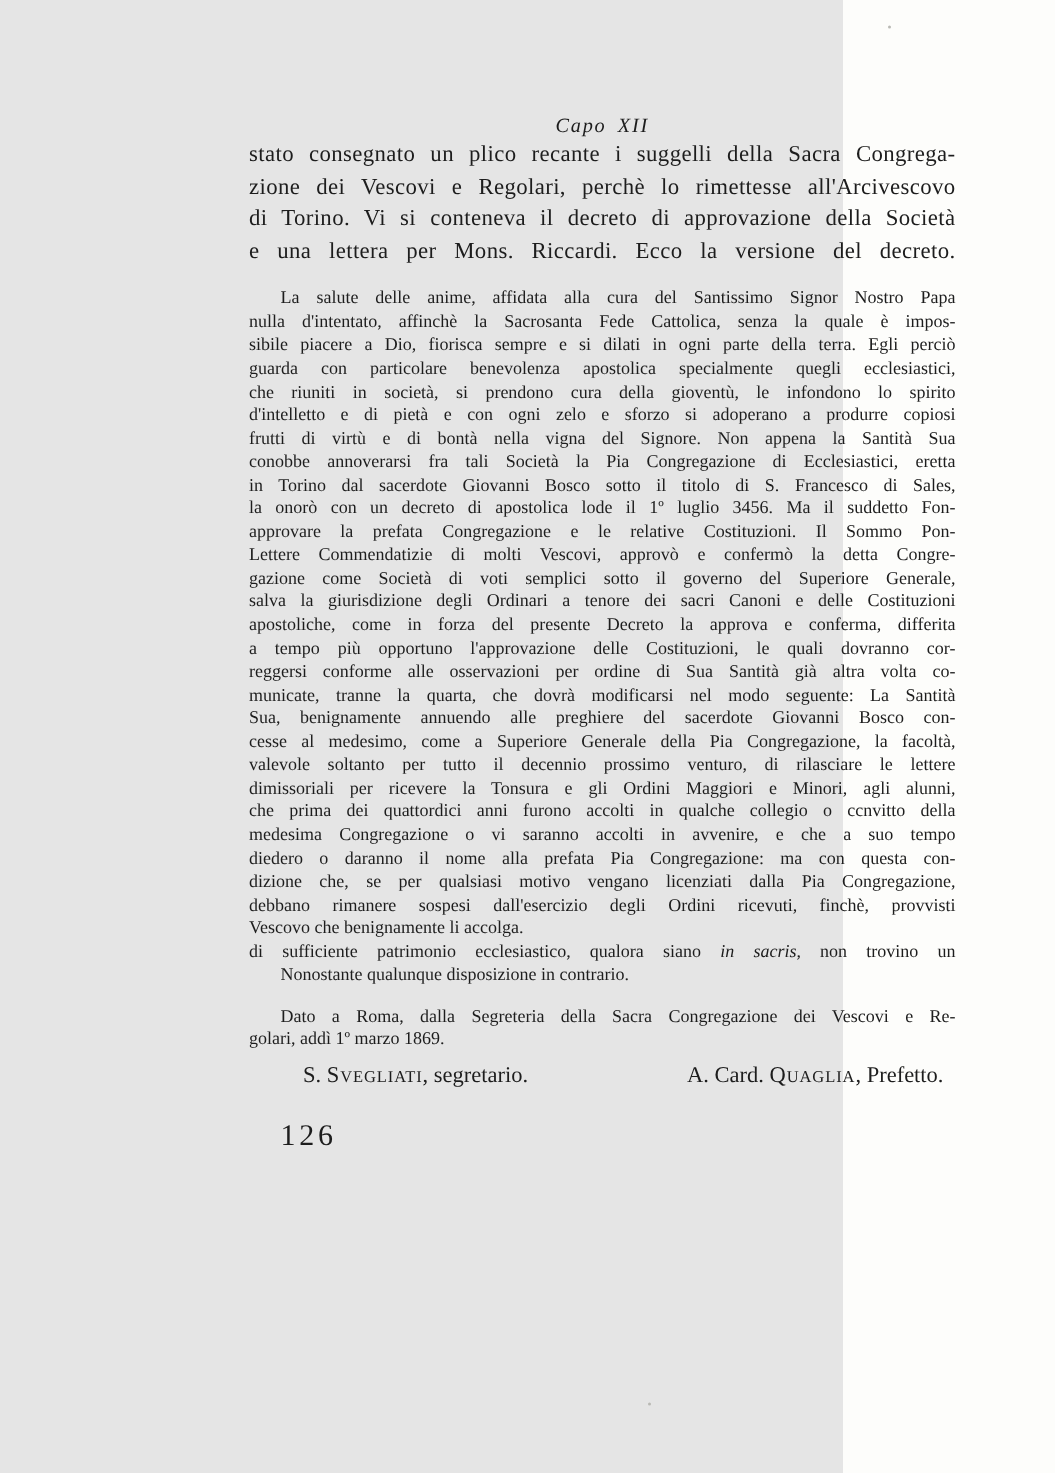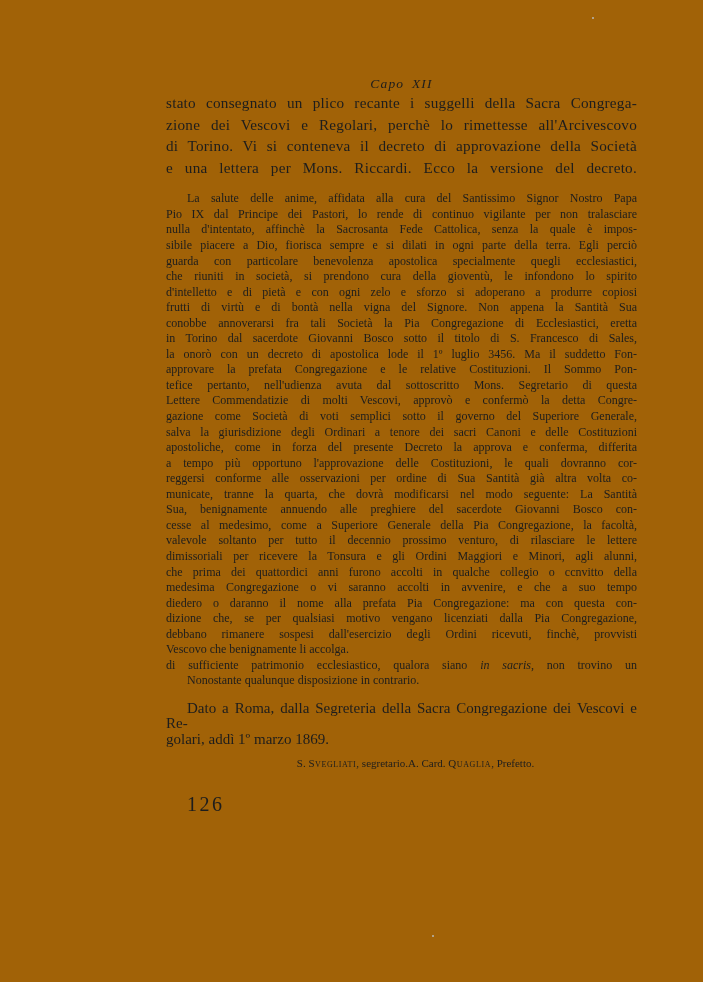--- a/index.html
+++ b/index.html
@@ -5,22 +5,22 @@
   html, body { margin: 0; padding: 0; }
   body {
     width: 703px; height: 982px;
     background: #fdfdfb;
     font-family: "Liberation Serif", serif;
     color: #1d1d1d;
     overflow: hidden;
   }
   .page {
     position: relative;
-    width: 703px; height: 982px;
-    background: #a16207;
+    width: 562px; height: 982px;
+    background: #e5e5e5;
   }
   .content {
     position: absolute;
     left: 166px; top: 0;
     width: 471px;
   }
   .chapter-header {
     margin-top: 76px;
     text-align: center;
     font-style: italic;
@@ -40,28 +40,28 @@
   }
   .tline {
     text-align: justify;
     text-align-last: justify;
     white-space: normal;
   }
   .tline.left { text-align-last: left; }
   .tline.indent { text-indent: 21px; }
   .dating {
     margin-top: 12px;
-    font-size: 15px;
+    font-size: 12px;
     line-height: 15.5px;
   }
   .signatures {
     margin-top: 9px;
     display: flex;
-    justify-content: center;
-    font-size: 11px;
+    justify-content: space-between;
+    font-size: 15px;
     line-height: 15.5px;
   }
   .sig-left { padding-left: 36px; }
   .sig-right { padding-right: 8px; }
   .sc { font-variant: small-caps; letter-spacing: 0.6px; }
   .page-number {
     margin-top: 21px;
     padding-left: 21px;
     font-size: 20px;
     letter-spacing: 2.5px;
@@ -86,32 +86,30 @@
 
     <div class="intro">
         <div class="tline">stato consegnato un plico recante i suggelli della Sacra Congrega-</div>
         <div class="tline">zione dei Vescovi e Regolari, perchè lo rimettesse all'Arcivescovo</div>
         <div class="tline">di Torino. Vi si conteneva il decreto di approvazione della Società</div>
         <div class="tline">e una lettera per Mons. Riccardi. Ecco la versione del decreto.</div>
       </div>
 
     <div class="quote">
         <div class="tline indent">La salute delle anime, affidata alla cura del Santissimo Signor Nostro Papa</div>
-        <div class="tline">Pio IX dal Principe dei Pastori, lo rende di continuo vigilante per non tralasciare</div>
         <div class="tline">nulla d'intentato, affinchè la Sacrosanta Fede Cattolica, senza la quale è impos-</div>
         <div class="tline">sibile piacere a Dio, fiorisca sempre e si dilati in ogni parte della terra. Egli perciò</div>
         <div class="tline">guarda con particolare benevolenza apostolica specialmente quegli ecclesiastici,</div>
         <div class="tline">che riuniti in società, si prendono cura della gioventù, le infondono lo spirito</div>
         <div class="tline">d'intelletto e di pietà e con ogni zelo e sforzo si adoperano a produrre copiosi</div>
         <div class="tline">frutti di virtù e di bontà nella vigna del Signore. Non appena la Santità Sua</div>
         <div class="tline">conobbe annoverarsi fra tali Società la Pia Congregazione di Ecclesiastici, eretta</div>
         <div class="tline">in Torino dal sacerdote Giovanni Bosco sotto il titolo di S. Francesco di Sales,</div>
         <div class="tline">la onorò con un decreto di apostolica lode il 1º luglio 3456. Ma il suddetto Fon-</div>
         <div class="tline">approvare la prefata Congregazione e le relative Costituzioni. Il Sommo Pon-</div>
-        <div class="tline">tefice pertanto, nell'udienza avuta dal sottoscritto Mons. Segretario di questa</div>
         <div class="tline">Lettere Commendatizie di molti Vescovi, approvò e confermò la detta Congre-</div>
         <div class="tline">gazione come Società di voti semplici sotto il governo del Superiore Generale,</div>
         <div class="tline">salva la giurisdizione degli Ordinari a tenore dei sacri Canoni e delle Costituzioni</div>
         <div class="tline">apostoliche, come in forza del presente Decreto la approva e conferma, differita</div>
         <div class="tline">a tempo più opportuno l'approvazione delle Costituzioni, le quali dovranno cor-</div>
         <div class="tline">reggersi conforme alle osservazioni per ordine di Sua Santità già altra volta co-</div>
         <div class="tline">municate, tranne la quarta, che dovrà modificarsi nel modo seguente: La Santità</div>
         <div class="tline">Sua, benignamente annuendo alle preghiere del sacerdote Giovanni Bosco con-</div>
         <div class="tline">cesse al medesimo, come a Superiore Generale della Pia Congregazione, la facoltà,</div>
         <div class="tline">valevole soltanto per tutto il decennio prossimo venturo, di rilasciare le lettere</div>

